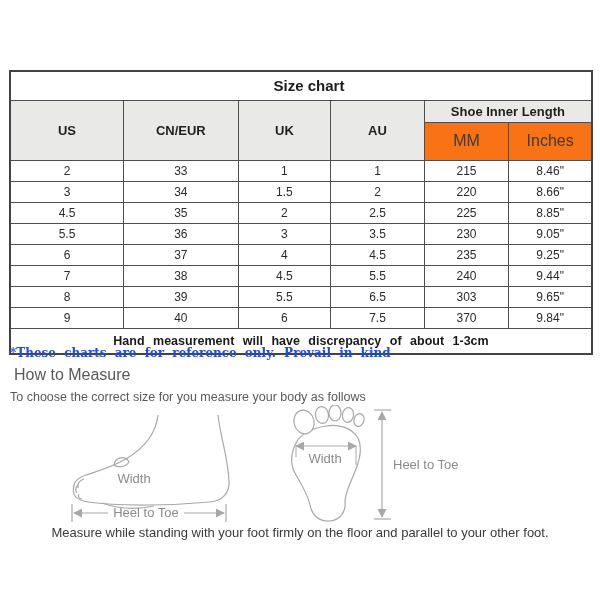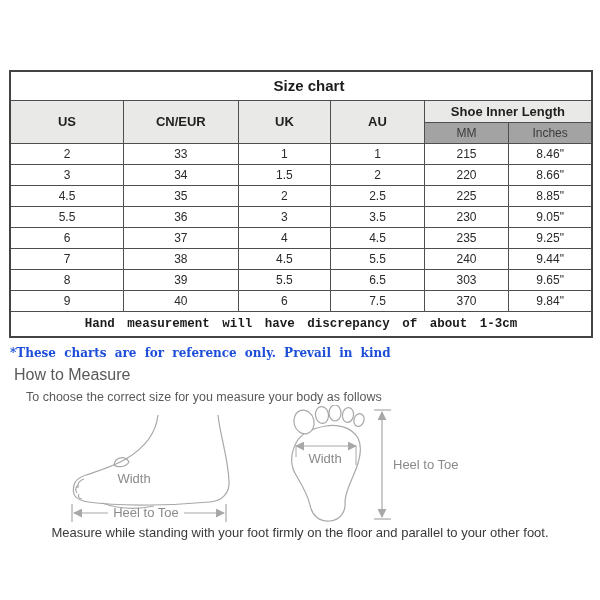--- a/index.html
+++ b/index.html
@@ -22,41 +22,41 @@
     height:29px; font-size:15px; font-weight:bold; color:#1c1c1c;
     background:#ffffff;
     padding-left:16px;
   }
   .size-table .hdr {
     background:#e9e9e7; font-weight:bold; font-size:13px; color:#1f1f1f;
   }
   .size-table .hdr-main { height:43px; }
   .size-table .hdr-inner { height:22px; }
   .size-table .hdr-sub {
-    background:#a3a3a3; font-weight:normal; font-size:12px; color:#3b3b3b; height:21px;
+    background:#f97316; font-weight:normal; font-size:16px; color:#3b3b3b; height:38px;
   }
   .size-table tbody tr { height:21px; background:#ffffff; }
   .size-table .note-cell {
-    height:26px; font-family:Liberation Mono, monospace;
+    height:26px; font-family:Liberation Sans, sans-serif;
     font-weight:bold; font-size:12.5px; color:#1a1a1a; word-spacing:5px;
     background:#ffffff;
   }
 
   
   .disclaimer {
     position:absolute; left:10px; top:346px;
     font-family:"DejaVu Serif","Liberation Serif",serif;
     font-weight:bold; font-size:12px; color:#1d4ed8; word-spacing:4px;
   }
   .htm-heading {
     position:absolute; left:14px; top:366px;
     font-size:16px; color:#595959;
   }
   .htm-sub {
-    position:absolute; left:26px; top:390px;
+    position:absolute; left:10px; top:390px;
     font-size:12.5px; color:#595959;
   }
   .measure-note {
     position:absolute; left:0; top:525px; width:600px;
     text-align:center; font-size:13px; color:#3a3a3a;
   }
 
   
   .diagram-wrap { position:absolute; left:0; top:405px; width:600px; height:120px; }
   .diagram-wrap svg { display:block; }

